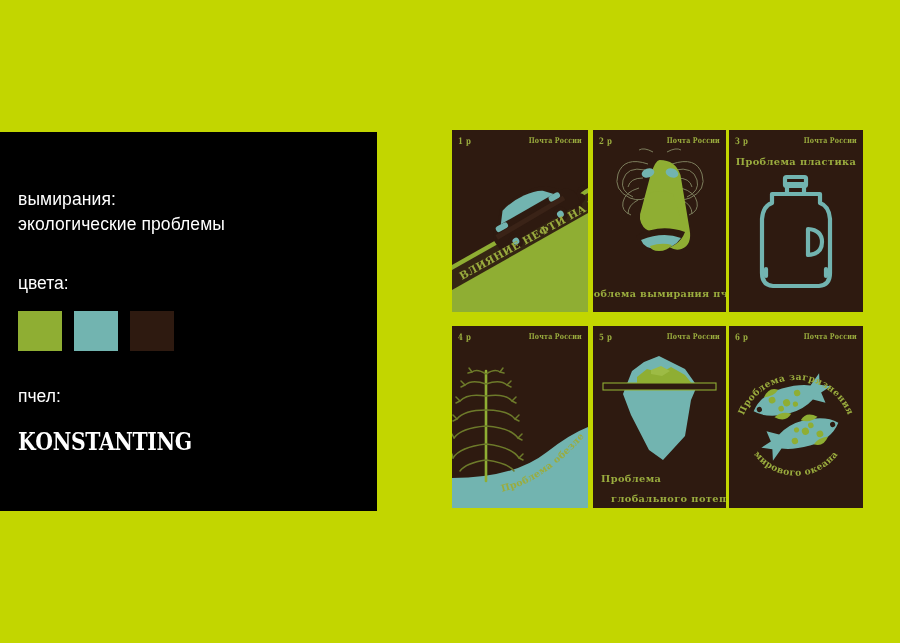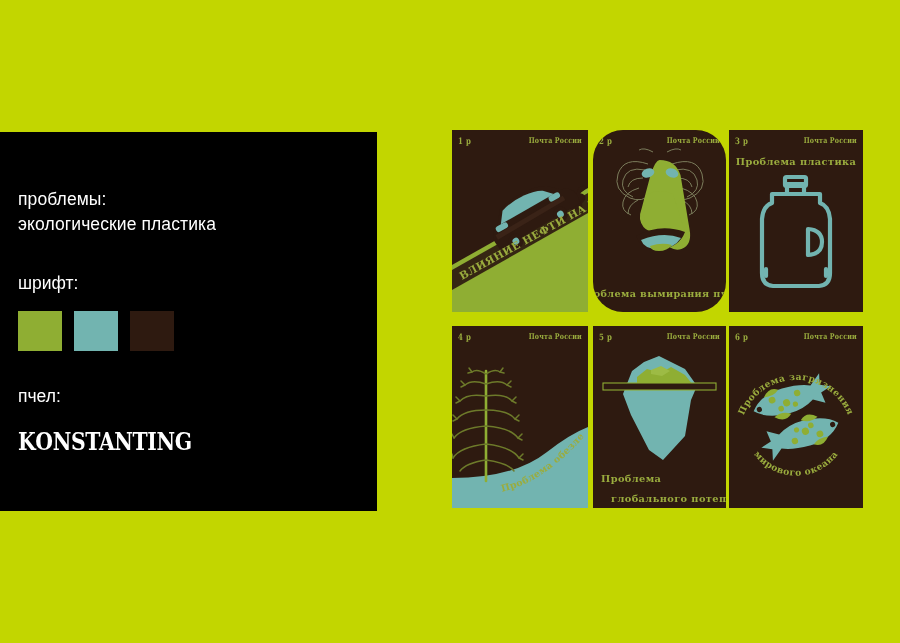--- a/index.html
+++ b/index.html
@@ -71,26 +71,26 @@
     font-family:"DejaVu Serif",serif;font-weight:700;
     fill:#9aac3e;letter-spacing:.4px;
   }
 </style>
 </head>
 <body style="background: rgb(194, 214, 0);">
 
 <div id="stage">
 
   <section class="brief" style="background: rgb(0, 0, 0);">
-    <div class="brief-line">проблемы:</div>
-    <div class="brief-line">экологические пластика</div>
+    <div class="brief-line">вымирания:</div>
+    <div class="brief-line">экологические проблемы</div>
 
     <div class="brief-gap"></div>
 
-    <div class="brief-label">шрифт:</div>
+    <div class="brief-label">цвета:</div>
     <div class="swatches">
       <div class="swatch" id="sw0" style="background: rgb(143, 174, 51);"></div>
       <div class="swatch" id="sw1" style="background: rgb(114, 180, 176);"></div>
       <div class="swatch" id="sw2" style="background: rgb(46, 26, 16);"></div>
     </div>
 
     <div class="font-gap"></div>
 
     <div class="brief-label">пчел:</div>
     <div class="font-sample"><span>K</span><span class="orn">O</span><span>NSTANTING</span></div>
@@ -125,21 +125,21 @@
           </g>
 
           <text class="cap" font-size="10.5" transform="translate(10,150) rotate(-29)">ВЛИЯНИЕ НЕФТИ НА ПЛАНЕТУ</text>
         </svg>
         <span class="denom">1 р</span>
         <span class="post">Почта России</span>
       </article>
 
       <div class="gap-a"></div>
 
-      <article class="stamp s2" style="background: rgb(46, 26, 16); border-radius: 30px;">
+      <article class="stamp s2" style="background: rgb(46, 26, 16);">
         <svg width="133" height="182" viewBox="0 0 133 182">
           <g stroke="#8a8f6a" stroke-width="1" fill="none" opacity=".85">
             <path d="M60 22 q-9 -5 -14 -2"></path>
             <path d="M74 22 q9 -5 14 -2"></path>
             <path d="M55 34 q-24 -8 -30 10 q-5 16 12 24 q12 5 21 -4"></path>
             <path d="M79 34 q24 -8 30 10 q5 16 -12 24 q-12 5 -21 -4"></path>
             <path d="M52 40 q-18 -4 -22 10 q-3 11 10 17"></path>
             <path d="M82 40 q18 -4 22 10 q3 11 -10 17"></path>
             <path d="M50 48 q-13 0 -15 9"></path>
             <path d="M84 48 q13 0 15 9"></path>

